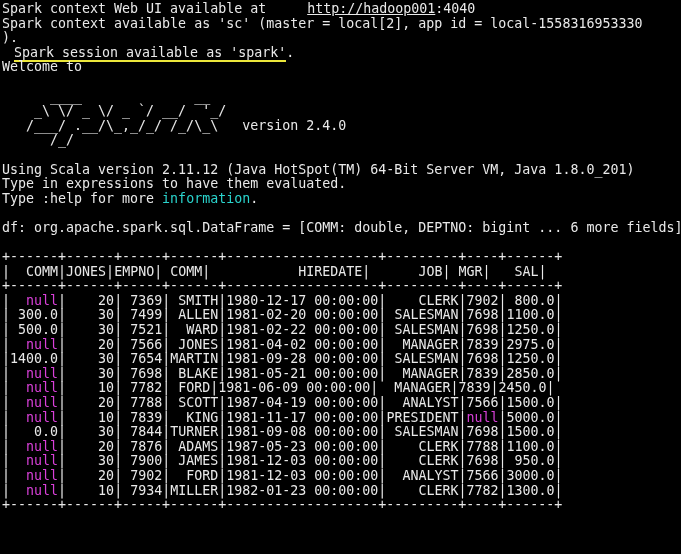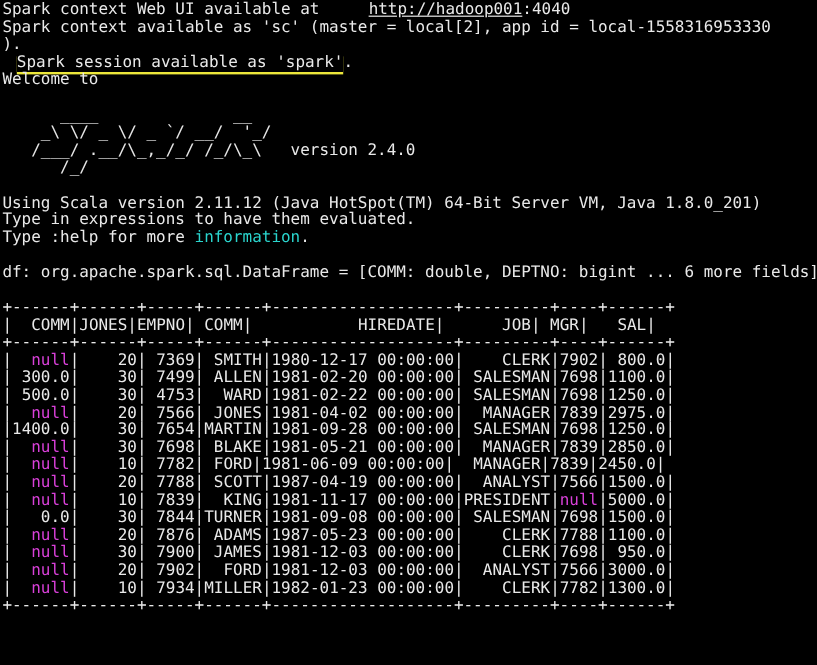--- a/index.html
+++ b/index.html
@@ -39,21 +39,21 @@
     <div class="line"><span>Type in expressions to have them evaluated.</span></div>
     <div class="line"><span>Type :help for more </span><span class="cyan">information</span><span>.</span></div>
     <div class="line"></div>
     <div class="line"><span>df: org.apache.spark.sql.DataFrame = [COMM: double, DEPTNO: bigint ... 6 more fields]</span></div>
     <div class="line"></div>
     <div class="line"><span>+------+------+-----+------+-------------------+---------+----+------+</span></div>
     <div class="line"><span>|</span><span>  COMM</span><span>|</span><span>JONES</span><span>|</span><span>EMPNO</span><span>|</span><span> COMM</span><span>|</span><span>           HIREDATE</span><span>|</span><span>      JOB</span><span>|</span><span> MGR</span><span>|</span><span>   SAL</span><span>|</span></div>
     <div class="line"><span>+------+------+-----+------+-------------------+---------+----+------+</span></div>
     <div class="line"><span>|</span><span class="magenta">  null</span><span>|</span><span>    20</span><span>|</span><span> 7369</span><span>|</span><span> SMITH</span><span>|</span><span>1980-12-17 00:00:00</span><span>|</span><span>    CLERK</span><span>|</span><span>7902</span><span>|</span><span> 800.0</span><span>|</span></div>
     <div class="line"><span>|</span><span> 300.0</span><span>|</span><span>    30</span><span>|</span><span> 7499</span><span>|</span><span> ALLEN</span><span>|</span><span>1981-02-20 00:00:00</span><span>|</span><span> SALESMAN</span><span>|</span><span>7698</span><span>|</span><span>1100.0</span><span>|</span></div>
-    <div class="line"><span>|</span><span> 500.0</span><span>|</span><span>    30</span><span>|</span><span> 4753</span><span>|</span><span>  WARD</span><span>|</span><span>1981-02-22 00:00:00</span><span>|</span><span> SALESMAN</span><span>|</span><span>7698</span><span>|</span><span>1250.0</span><span>|</span></div>
+    <div class="line"><span>|</span><span> 500.0</span><span>|</span><span>    30</span><span>|</span><span> 7521</span><span>|</span><span>  WARD</span><span>|</span><span>1981-02-22 00:00:00</span><span>|</span><span> SALESMAN</span><span>|</span><span>7698</span><span>|</span><span>1250.0</span><span>|</span></div>
     <div class="line"><span>|</span><span class="magenta">  null</span><span>|</span><span>    20</span><span>|</span><span> 7566</span><span>|</span><span> JONES</span><span>|</span><span>1981-04-02 00:00:00</span><span>|</span><span>  MANAGER</span><span>|</span><span>7839</span><span>|</span><span>2975.0</span><span>|</span></div>
     <div class="line"><span>|</span><span>1400.0</span><span>|</span><span>    30</span><span>|</span><span> 7654</span><span>|</span><span>MARTIN</span><span>|</span><span>1981-09-28 00:00:00</span><span>|</span><span> SALESMAN</span><span>|</span><span>7698</span><span>|</span><span>1250.0</span><span>|</span></div>
     <div class="line"><span>|</span><span class="magenta">  null</span><span>|</span><span>    30</span><span>|</span><span> 7698</span><span>|</span><span> BLAKE</span><span>|</span><span>1981-05-21 00:00:00</span><span>|</span><span>  MANAGER</span><span>|</span><span>7839</span><span>|</span><span>2850.0</span><span>|</span></div>
     <div class="line"><span>|</span><span class="magenta">  null</span><span>|</span><span>    10</span><span>|</span><span> 7782</span><span>|</span><span> FORD</span><span>|</span><span>1981-06-09 00:00:00</span><span>|</span><span>  MANAGER</span><span>|</span><span>7839</span><span>|</span><span>2450.0</span><span>|</span></div>
     <div class="line"><span>|</span><span class="magenta">  null</span><span>|</span><span>    20</span><span>|</span><span> 7788</span><span>|</span><span> SCOTT</span><span>|</span><span>1987-04-19 00:00:00</span><span>|</span><span>  ANALYST</span><span>|</span><span>7566</span><span>|</span><span>1500.0</span><span>|</span></div>
     <div class="line"><span>|</span><span class="magenta">  null</span><span>|</span><span>    10</span><span>|</span><span> 7839</span><span>|</span><span>  KING</span><span>|</span><span>1981-11-17 00:00:00</span><span>|</span><span>PRESIDENT</span><span>|</span><span class="magenta">null</span><span>|</span><span>5000.0</span><span>|</span></div>
     <div class="line"><span>|</span><span>   0.0</span><span>|</span><span>    30</span><span>|</span><span> 7844</span><span>|</span><span>TURNER</span><span>|</span><span>1981-09-08 00:00:00</span><span>|</span><span> SALESMAN</span><span>|</span><span>7698</span><span>|</span><span>1500.0</span><span>|</span></div>
     <div class="line"><span>|</span><span class="magenta">  null</span><span>|</span><span>    20</span><span>|</span><span> 7876</span><span>|</span><span> ADAMS</span><span>|</span><span>1987-05-23 00:00:00</span><span>|</span><span>    CLERK</span><span>|</span><span>7788</span><span>|</span><span>1100.0</span><span>|</span></div>
     <div class="line"><span>|</span><span class="magenta">  null</span><span>|</span><span>    30</span><span>|</span><span> 7900</span><span>|</span><span> JAMES</span><span>|</span><span>1981-12-03 00:00:00</span><span>|</span><span>    CLERK</span><span>|</span><span>7698</span><span>|</span><span> 950.0</span><span>|</span></div>
     <div class="line"><span>|</span><span class="magenta">  null</span><span>|</span><span>    20</span><span>|</span><span> 7902</span><span>|</span><span>  FORD</span><span>|</span><span>1981-12-03 00:00:00</span><span>|</span><span>  ANALYST</span><span>|</span><span>7566</span><span>|</span><span>3000.0</span><span>|</span></div>

